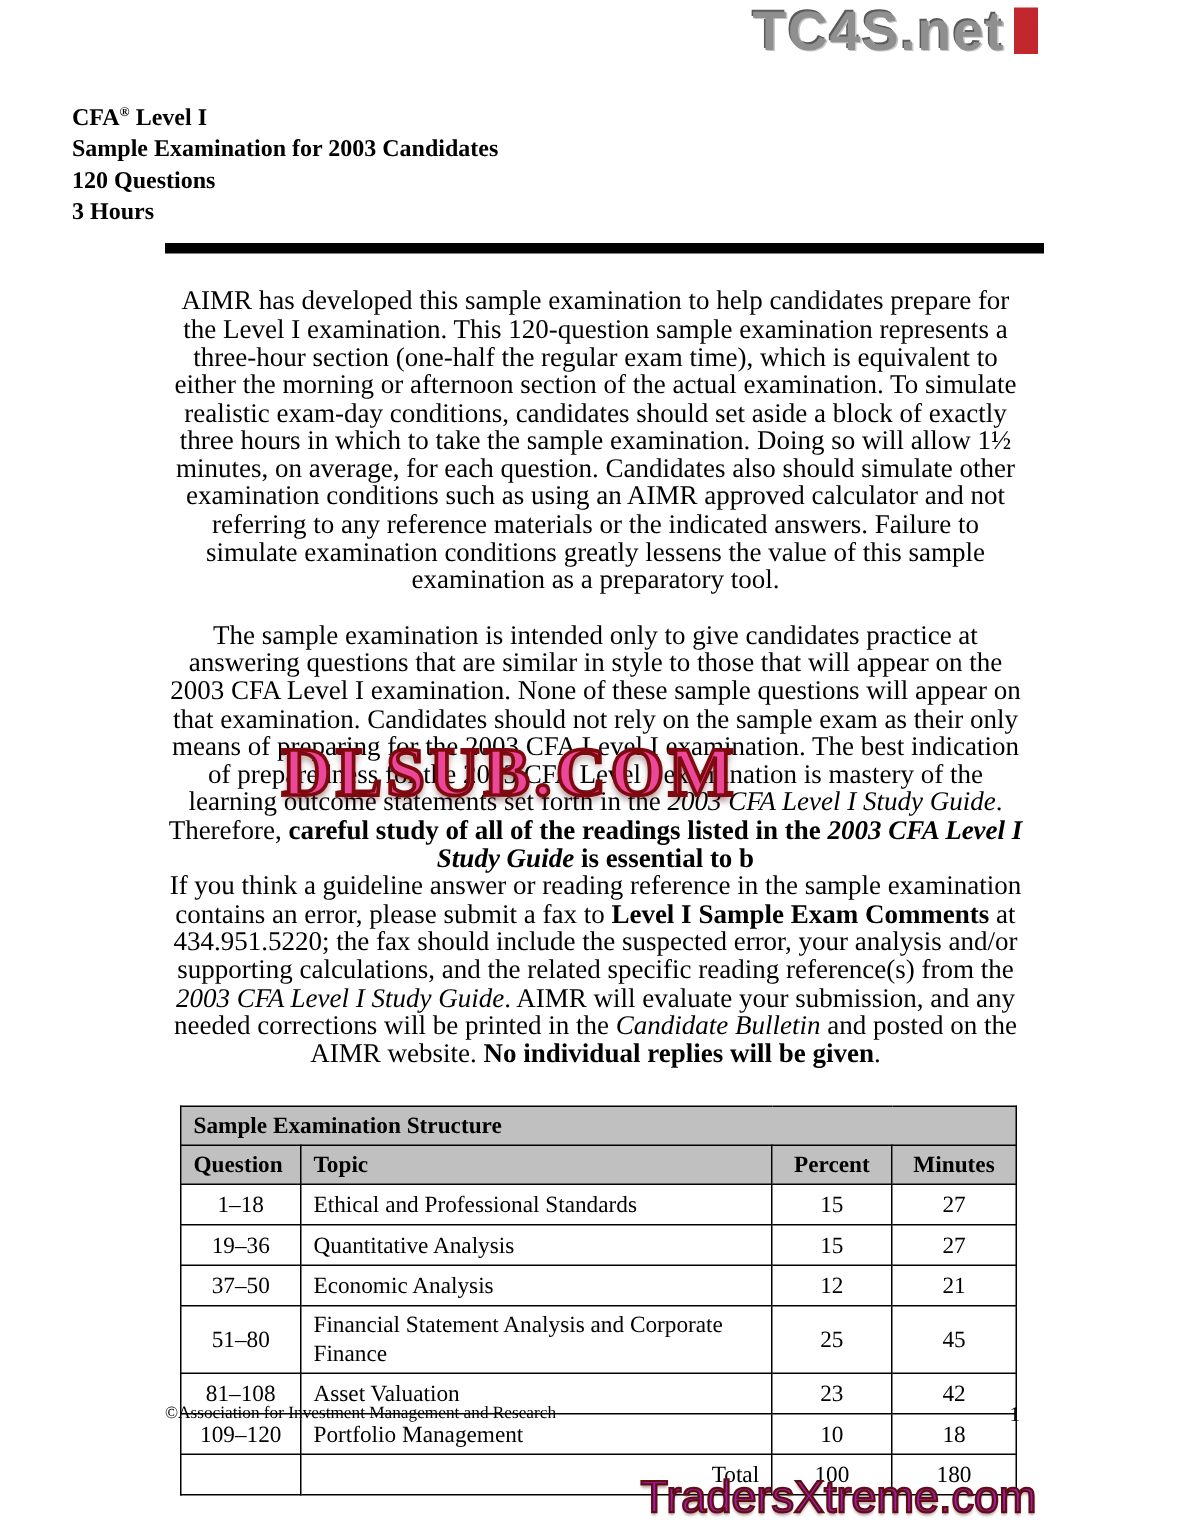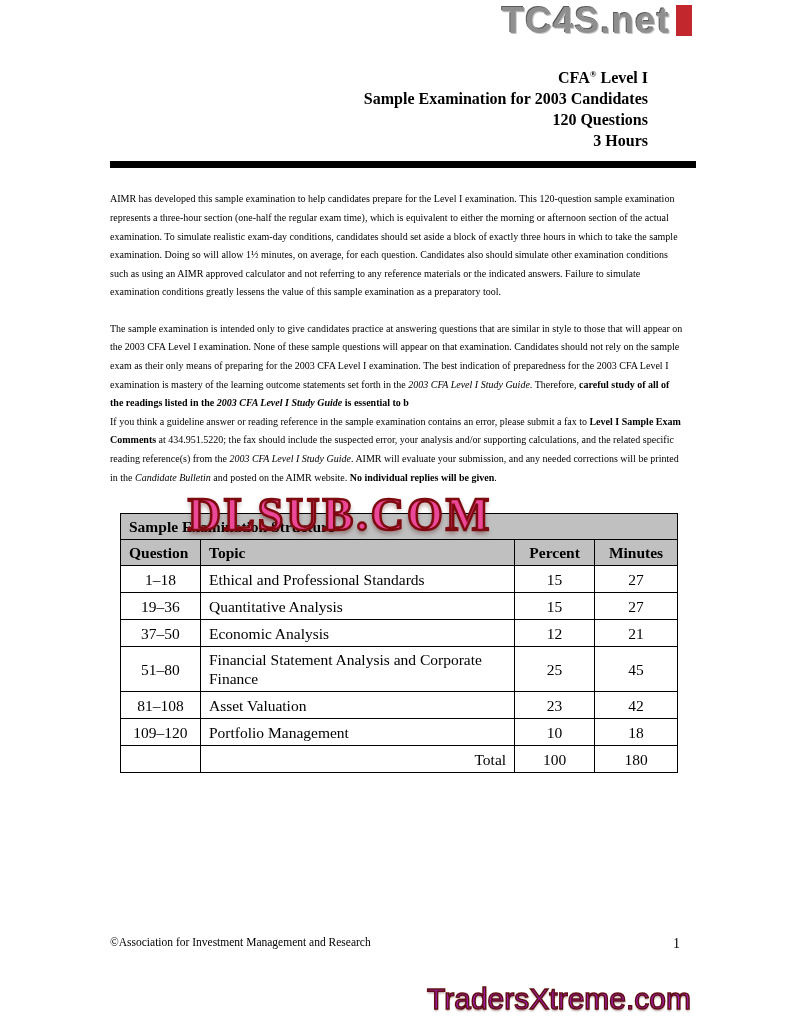--- a/index.html
+++ b/index.html
@@ -14,28 +14,28 @@
   .wm-tc4s-accent { position:absolute; top:5px; right:4px; width:16px; height:31px; background:#c1272d; }
   .wm-center { position:absolute; top:488px; left:50%; transform:translateX(-50%); margin-left:-8px;
     font-family:"Liberation Serif", serif; font-weight:900; font-size:46px; letter-spacing:3px;
     color:#ec4899; -webkit-text-stroke:2.5px #7e0a10;
     text-shadow:0 3px 5px rgba(70,0,0,.55), 0 -1px 0 #ffb3b3; z-index:5; }
   .wm-bottom { position:absolute; top:982px; right:5px;
     font-family:"Liberation Sans", sans-serif; font-weight:400; font-size:30px; letter-spacing:0px;
     color:#a21caf; -webkit-text-stroke:1.5px #5f0d10; text-shadow:0 2px 2px rgba(60,0,0,.4); }
 
   
-  .title-block { margin:64px auto 0 auto; text-align:right; font-weight:bold;
+  .title-block { margin:64px auto 0 auto; text-align:left; font-weight:bold;
     font-size:16px; line-height:21px; width:600px; }
   .title-block sup { font-size:9px; vertical-align:super; }
 
   .divider-bar { margin:10px 0 0 110px; width:588px; height:7px; background:#000; }
 
   
-  .body-text { margin-left:110px; width:574px; font-size:10px; line-height:18.6px; text-align:left; }
+  .body-text { margin-left:110px; width:574px; font-size:18px; line-height:18.6px; text-align:center; }
   .p-first { margin-top:22px; }
   .body-text + .body-text { margin-top:18px; }
   .b { font-weight:bold; }
   .i { font-style:italic; }
 
   
   .exam-table { margin:26px 0 0 120px; border-collapse:collapse; width:558px;
     font-size:15.5px; line-height:19px; }
   .exam-table td { border:1px solid #000; padding:3px 8px; vertical-align:middle; }
   .exam-table .tbl-title { background:#c0c0c0; font-weight:bold; height:25px; }

